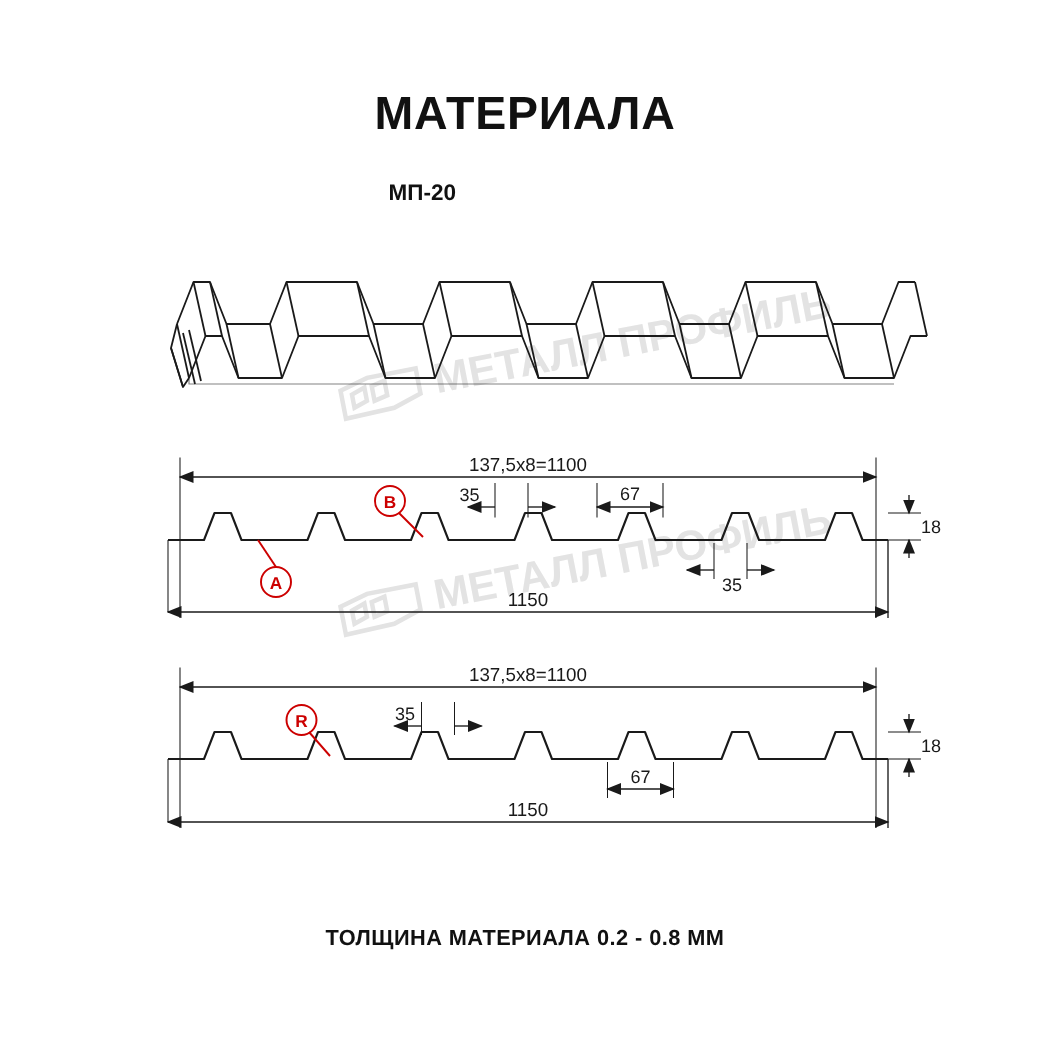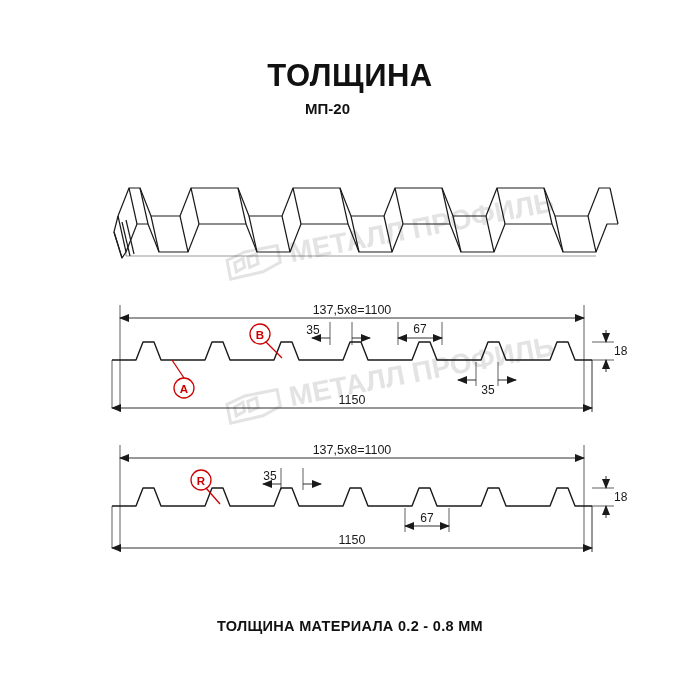--- a/index.html
+++ b/index.html
@@ -27,28 +27,27 @@
     left: 0;
     width: 700px;
     text-align: center;
     font-size: 31px;
     font-weight: bold;
     letter-spacing: 0.5px;
     color: #111111;
   }
   .subtitle {
     position: absolute;
-    top: 100px;
+    top: 120px;
     left: 0;
     width: 563px;
     text-align: center;
     font-size: 15px;
     font-weight: bold;
     color: #111111;
-    margin-left: 46px;
   }
   .footer {
     position: absolute;
     top: 618px;
     left: 0;
     width: 700px;
     text-align: center;
     font-size: 14.5px;
     font-weight: bold;
     letter-spacing: 0.3px;
@@ -84,21 +83,21 @@
   .wm-logo {
     display: inline-block;
     vertical-align: middle;
   }
 </style>
 </head>
 <body>
 
 <div class="page">
 
-  <div class="title">ТОЛЩИНА</div>
+  <div class="title">МАТЕРИАЛА</div>
   <div class="subtitle">МП-20</div>
 
   <div class="wm wm1">
     <svg class="wm-logo" width="58" height="30" viewBox="0 0 58 30">
       <path d="M3 27 L3 8 L22 3 L55 3 L55 20 L36 26 Z" fill="none" stroke="#e3e3e3" stroke-width="3"></path>
       <path d="M10 21 L10 12 L19 9 L19 18 Z" fill="none" stroke="#e3e3e3" stroke-width="3"></path>
       <path d="M24 19 L24 9 L33 7 L33 17 Z" fill="none" stroke="#e3e3e3" stroke-width="3"></path>
     </svg>
     <span>МЕТАЛЛ ПРОФИЛЬ</span>
   </div>

